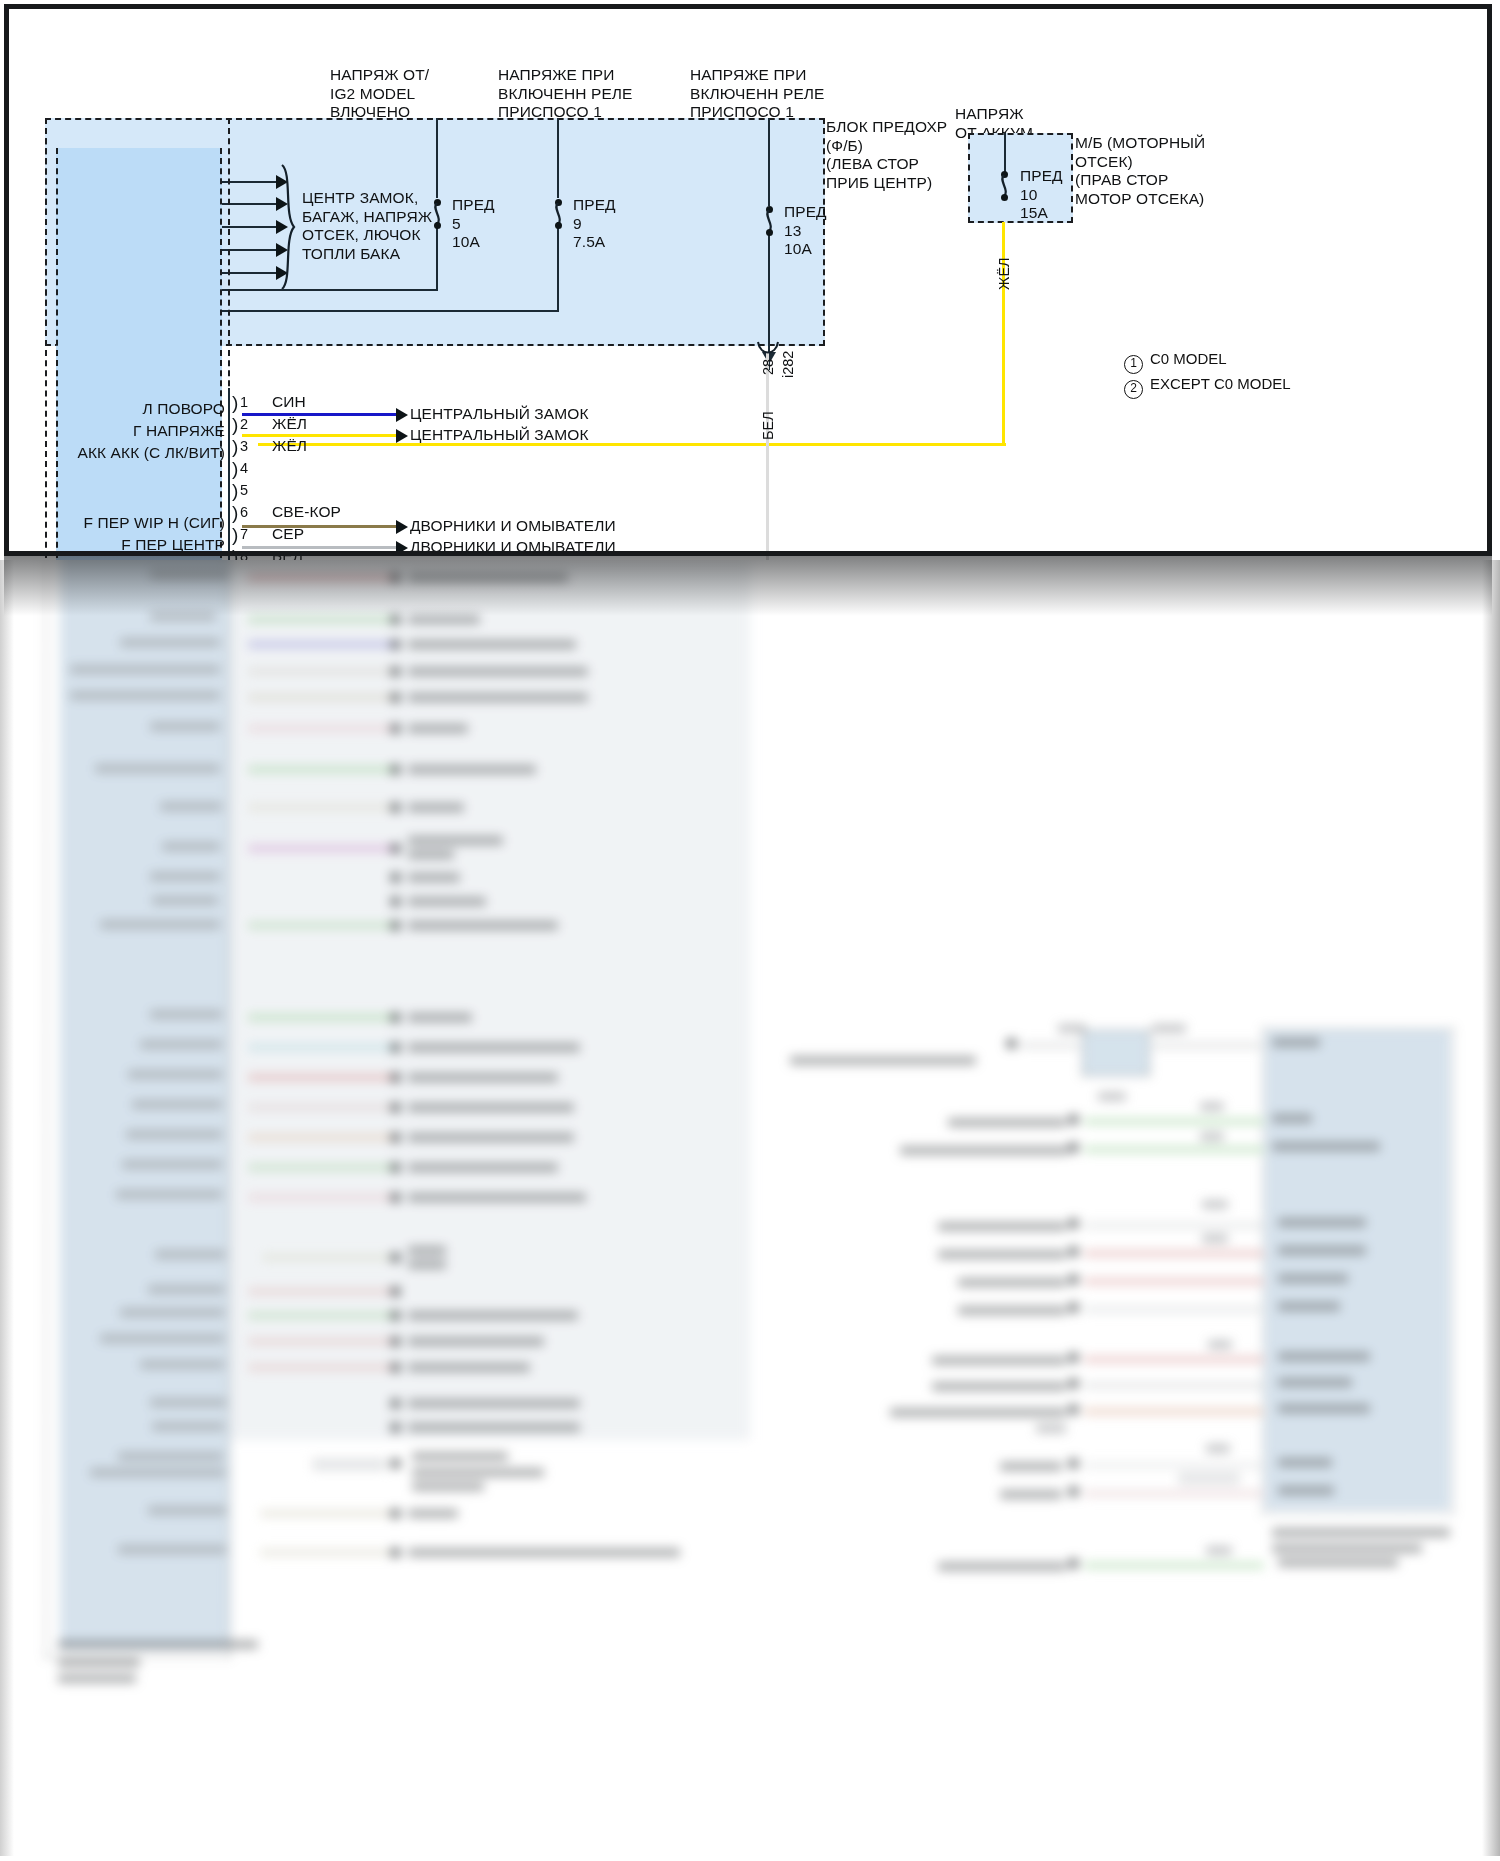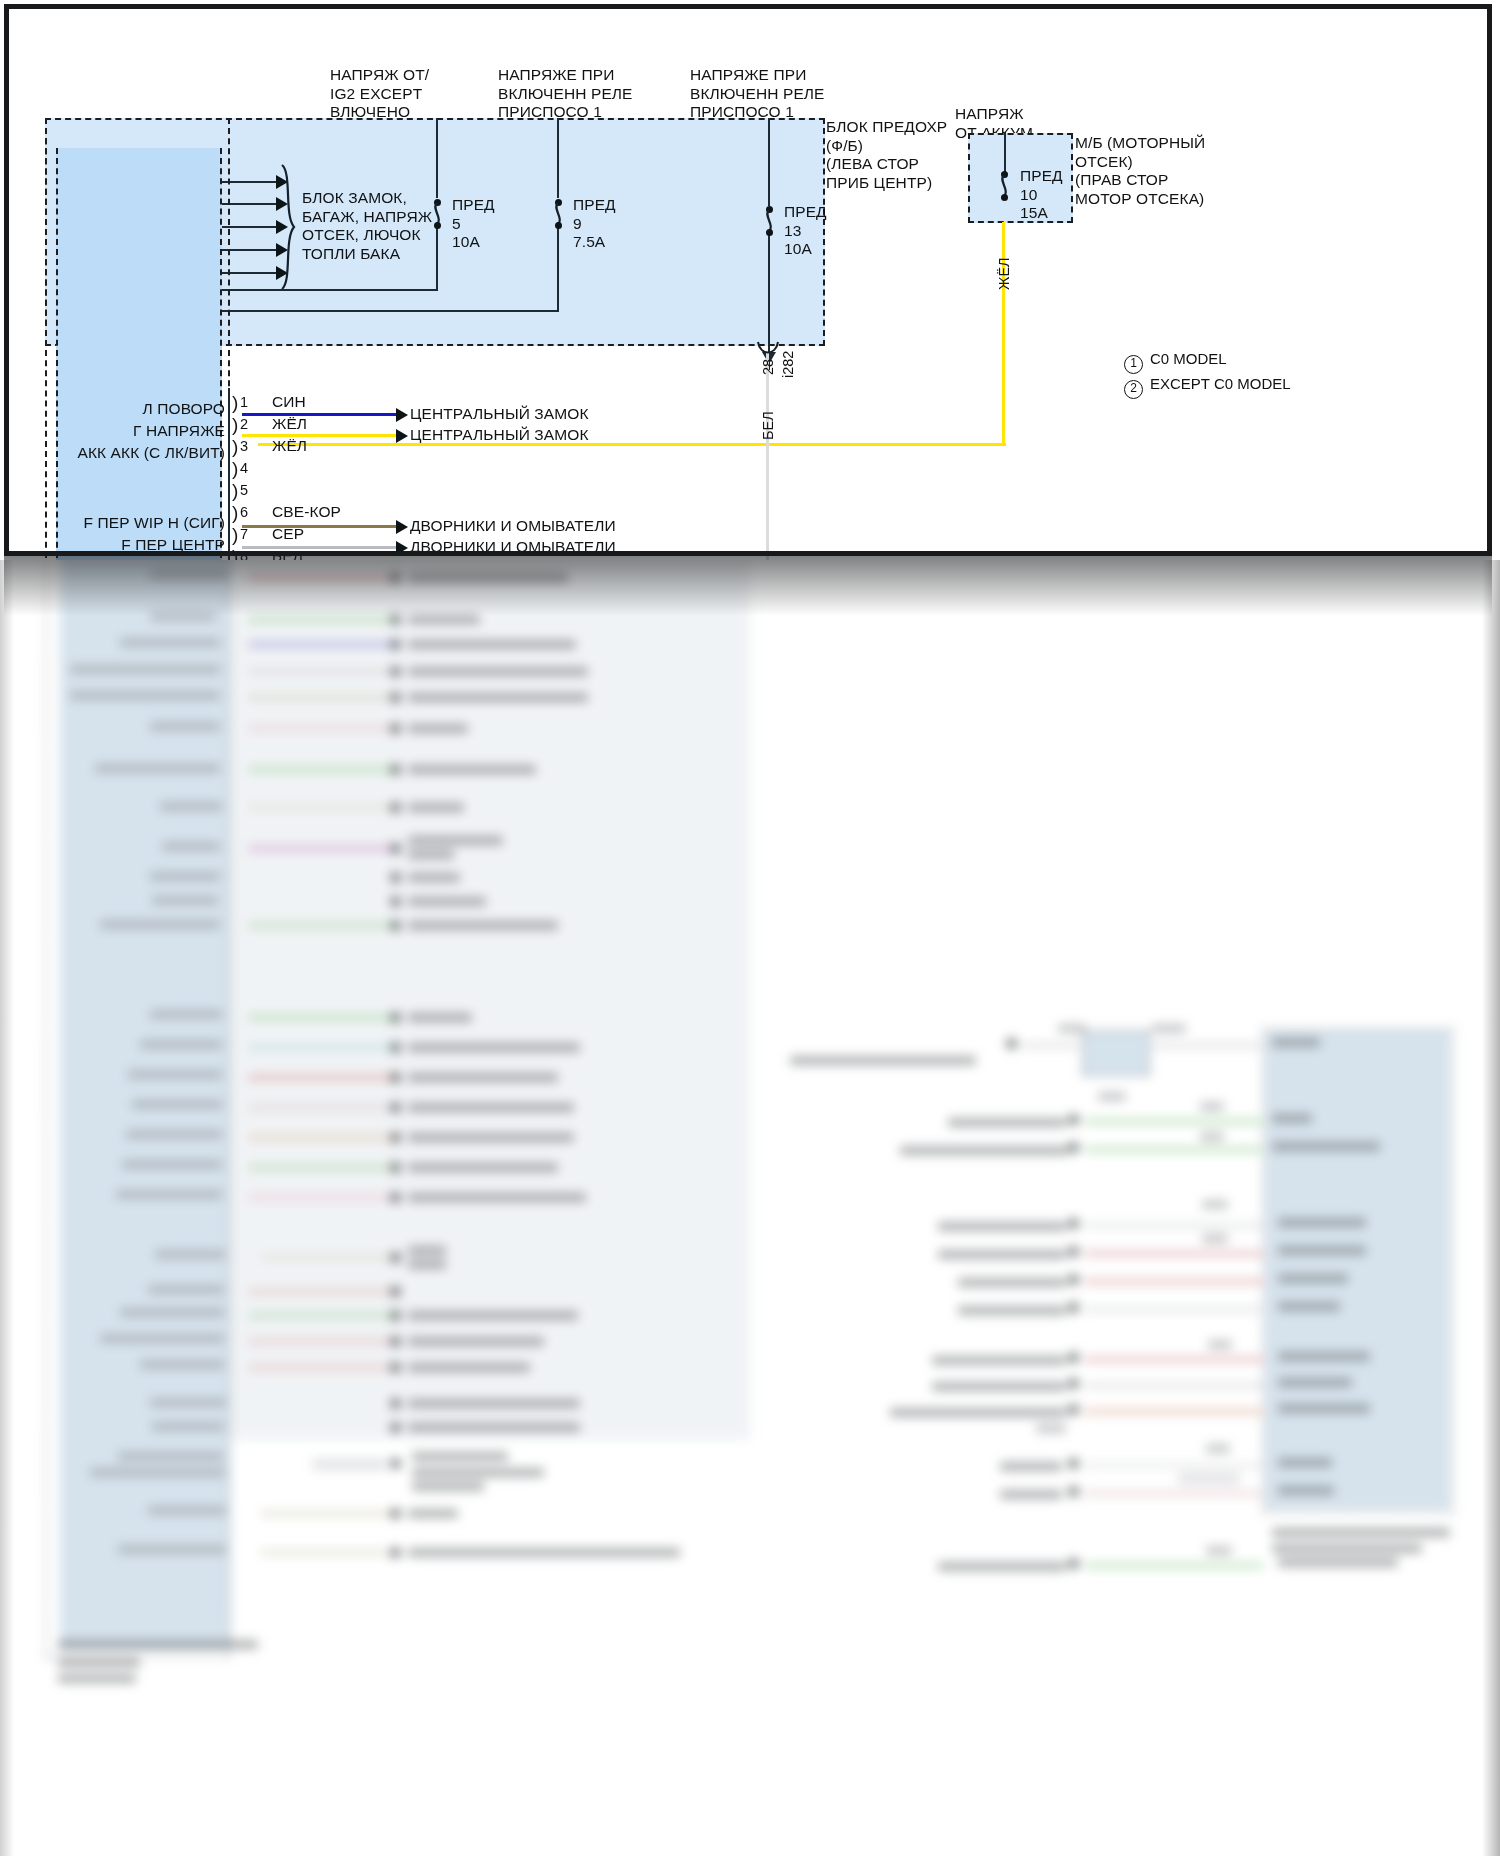--- a/index.html
+++ b/index.html
@@ -336,23 +336,23 @@
         <div class="arw-r" style="left:276px;top:220px;"></div>
     <div class="hline" style="left:222px;top:249px;width:58px;"></div>
         <div class="arw-r" style="left:276px;top:243px;"></div>
     <div class="hline" style="left:222px;top:272px;width:58px;"></div>
         <div class="arw-r" style="left:276px;top:266px;"></div>
 
     <svg style="position:absolute;left:278px;top:163px;" width="26" height="130">
       <path d="M4 2 C14 10, 6 52, 16 64 C6 76, 14 118, 4 126" stroke="#14202a" stroke-width="2.2" fill="none"></path>
     </svg>
 
-    <div class="plain lbl" style="left:302px;top:189px;"><span>БЛОК ЗАМОК,</span><br><span>БАГАЖ, НАПРЯЖ</span><br><span>ОТСЕК, ЛЮЧОК</span><br><span>ТОПЛИ БАКА</span></div>
-
-    <div class="plain lbl ctr" style="left:330px;top:66px;width:160px;"><span>НАПРЯЖ ОТ/</span><br><span>IG2 EXCEPT</span><br><span>ВЛЮЧЕНО</span></div>
+    <div class="plain lbl" style="left:302px;top:189px;"><span>ЦЕНТР ЗАМОК,</span><br><span>БАГАЖ, НАПРЯЖ</span><br><span>ОТСЕК, ЛЮЧОК</span><br><span>ТОПЛИ БАКА</span></div>
+
+    <div class="plain lbl ctr" style="left:330px;top:66px;width:160px;"><span>НАПРЯЖ ОТ/</span><br><span>IG2 MODEL</span><br><span>ВЛЮЧЕНО</span></div>
     <div class="plain lbl ctr" style="left:498px;top:66px;width:190px;"><span>НАПРЯЖЕ ПРИ</span><br><span>ВКЛЮЧЕНН РЕЛЕ</span><br><span>ПРИСПОСО 1</span></div>
     <div class="plain lbl ctr" style="left:690px;top:66px;width:190px;"><span>НАПРЯЖЕ ПРИ</span><br><span>ВКЛЮЧЕНН РЕЛЕ</span><br><span>ПРИСПОСО 1</span></div>
     <div class="plain lbl ctr" style="left:955px;top:105px;width:160px;"><span>НАПРЯЖ</span><br><span>ОТ АККУМ</span></div>
 
     <div class="vline" style="left:436px;top:118px;height:80px;"></div>
     <div class="vline" style="left:436px;top:222px;height:69px;"></div>
     <div class="hline" style="left:222px;top:289px;width:216px;"></div>
 
     <div class="vline" style="left:557px;top:118px;height:80px;"></div>
     <div class="vline" style="left:557px;top:222px;height:90px;"></div>

